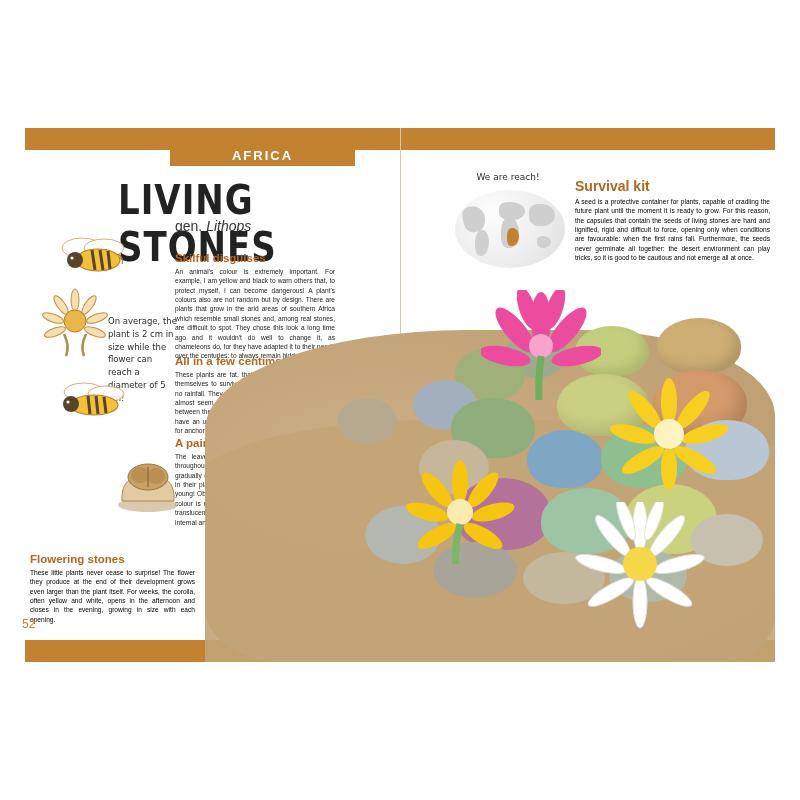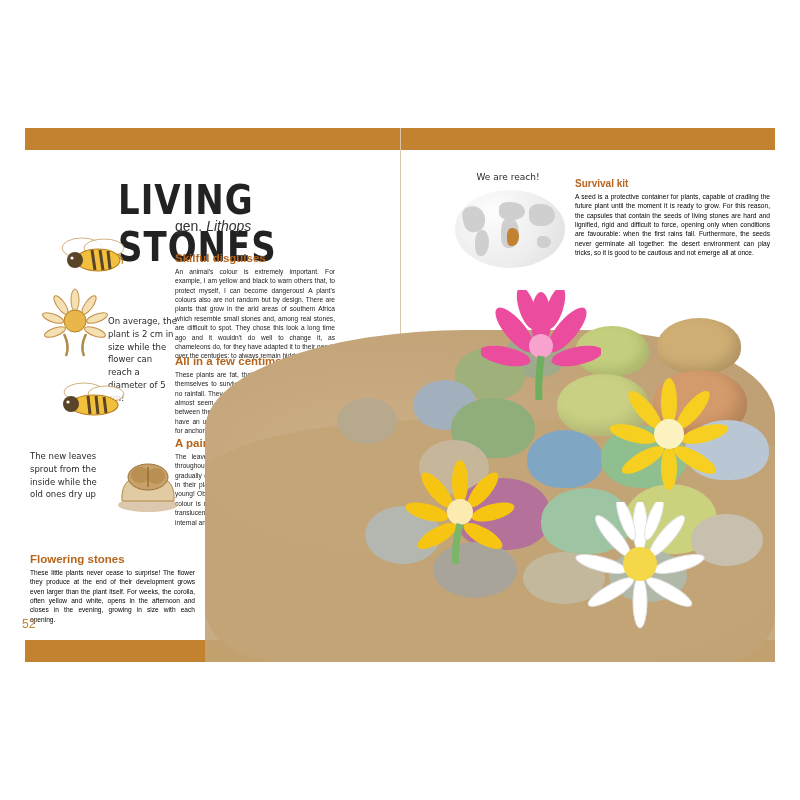--- a/index.html
+++ b/index.html
@@ -75,21 +75,21 @@
   .globe .l3{left:44px;top:12px;width:26px;height:18px;}
   .globe .l4{left:46px;top:28px;width:18px;height:30px;border-radius:45% 55% 60% 40%;}
   .globe .l5{left:74px;top:14px;width:26px;height:22px;}
   .globe .l6{left:82px;top:46px;width:14px;height:12px;}
   .globe .highlight{
     position:absolute;left:52px;top:38px;width:12px;height:18px;background:#c2822f;
     border-radius:45% 55% 60% 40%;
   }
 
   .kit{position:absolute;left:575px;top:178px;width:195px;}
-  .kit .h-sec{font-size:10px;}
+  .kit .h-sec{font-size:14px;}
   .kit .p-sec{font-size:6.6px;}
 
   
   .art{position:absolute;left:205px;top:270px;width:570px;height:392px;overflow:hidden;}
   .sand{
     position:absolute;left:0;top:60px;width:570px;height:332px;
     background:
       radial-gradient(ellipse at 30% 40%, #cdb088 0%, #c4a479 45%, #bb9b70 100%);
     border-radius:46% 34% 10% 14% / 30% 26% 14% 16%;
   }
@@ -111,20 +111,21 @@
 
 <div class="spread">
 
   <div class="page"></div>
   <div class="band band-top-left"></div>
   <div class="band band-top-right"></div>
   <div class="band band-bottom-left"></div>
   <div class="band band-bottom-right"></div>
   <div class="gutter"></div>
 
+  <div class="africa-bar">AFRICA</div>
   <div class="title">LIVING STONES</div>
   <div class="subtitle">
     <span>gen. </span><i>Lithops</i>
   </div>
 
   <div class="col-text" id="sec-skilful">
     <p class="h-sec">Skilful disguises</p>
     <p class="p-sec">An animal's colour is extremely important. For example, I am yellow and black to warn others that, to protect myself, I can become dangerous! A plant's colours also are not random but by design. There are plants that grow in the arid areas of southern Africa which resemble small stones and, among real stones, are difficult to spot. They chose this look a long time ago and it wouldn't do well to change it, as chameleons do, for they have adapted it to their needs over the centuries: to always remain hidden!</p>
   </div>
 
@@ -137,21 +138,20 @@
     <p class="h-sec">A pair of strange leaves</p>
     <p class="p-sec">The leaves of this plant remain the same size throughout its life. Once a year, however, they gradually dry up, fall away, and two new leaves grow in their place. In this way, the leaves will always be young! Observing them closely, you can see that their colour is not uniform, and often not even green, but translucent, like windows, to allow light to reach the internal and hidden parts.</p>
   </div>
 
   <div class="flower-sec">
     <p class="h-sec">Flowering stones</p>
     <p class="p-sec">These little plants never cease to surprise! The flower they produce at the end of their development grows even larger than the plant itself. For weeks, the corolla, often yellow and white, opens in the afternoon and closes in the evening, growing in size with each opening.</p>
   </div>
 
   <div class="hand" id="hand-average">On average, the plant is 2 cm in size while the flower can reach a diameter of 5 cm!</div>
-  <div class="hand" id="hand-newleaves">The new leaves sprout from the inside while the old ones dry up</div>
   <div class="hand" id="hand-seed">The external part of the seed is very hard in order to protect it</div>
 
   <div class="pageno">52</div>
 
   <svg class="bee" style="left:58px;top:232px;" width="74" height="44" viewBox="0 0 74 44">
     <ellipse cx="24" cy="16" rx="20" ry="10" fill="#ffffff" opacity="0.85" stroke="#caa36a" stroke-width="1"></ellipse>
     <ellipse cx="46" cy="16" rx="20" ry="9" fill="#ffffff" opacity="0.85" stroke="#caa36a" stroke-width="1"></ellipse>
     <ellipse cx="40" cy="28" rx="22" ry="11" fill="#f3c03d" stroke="#b8821f" stroke-width="1.2"></ellipse>
     <path d="M34 18 q3 20 3 20" stroke="#5a4428" stroke-width="3" fill="none"></path>
     <path d="M42 18 q3 20 3 20" stroke="#5a4428" stroke-width="3" fill="none"></path>

